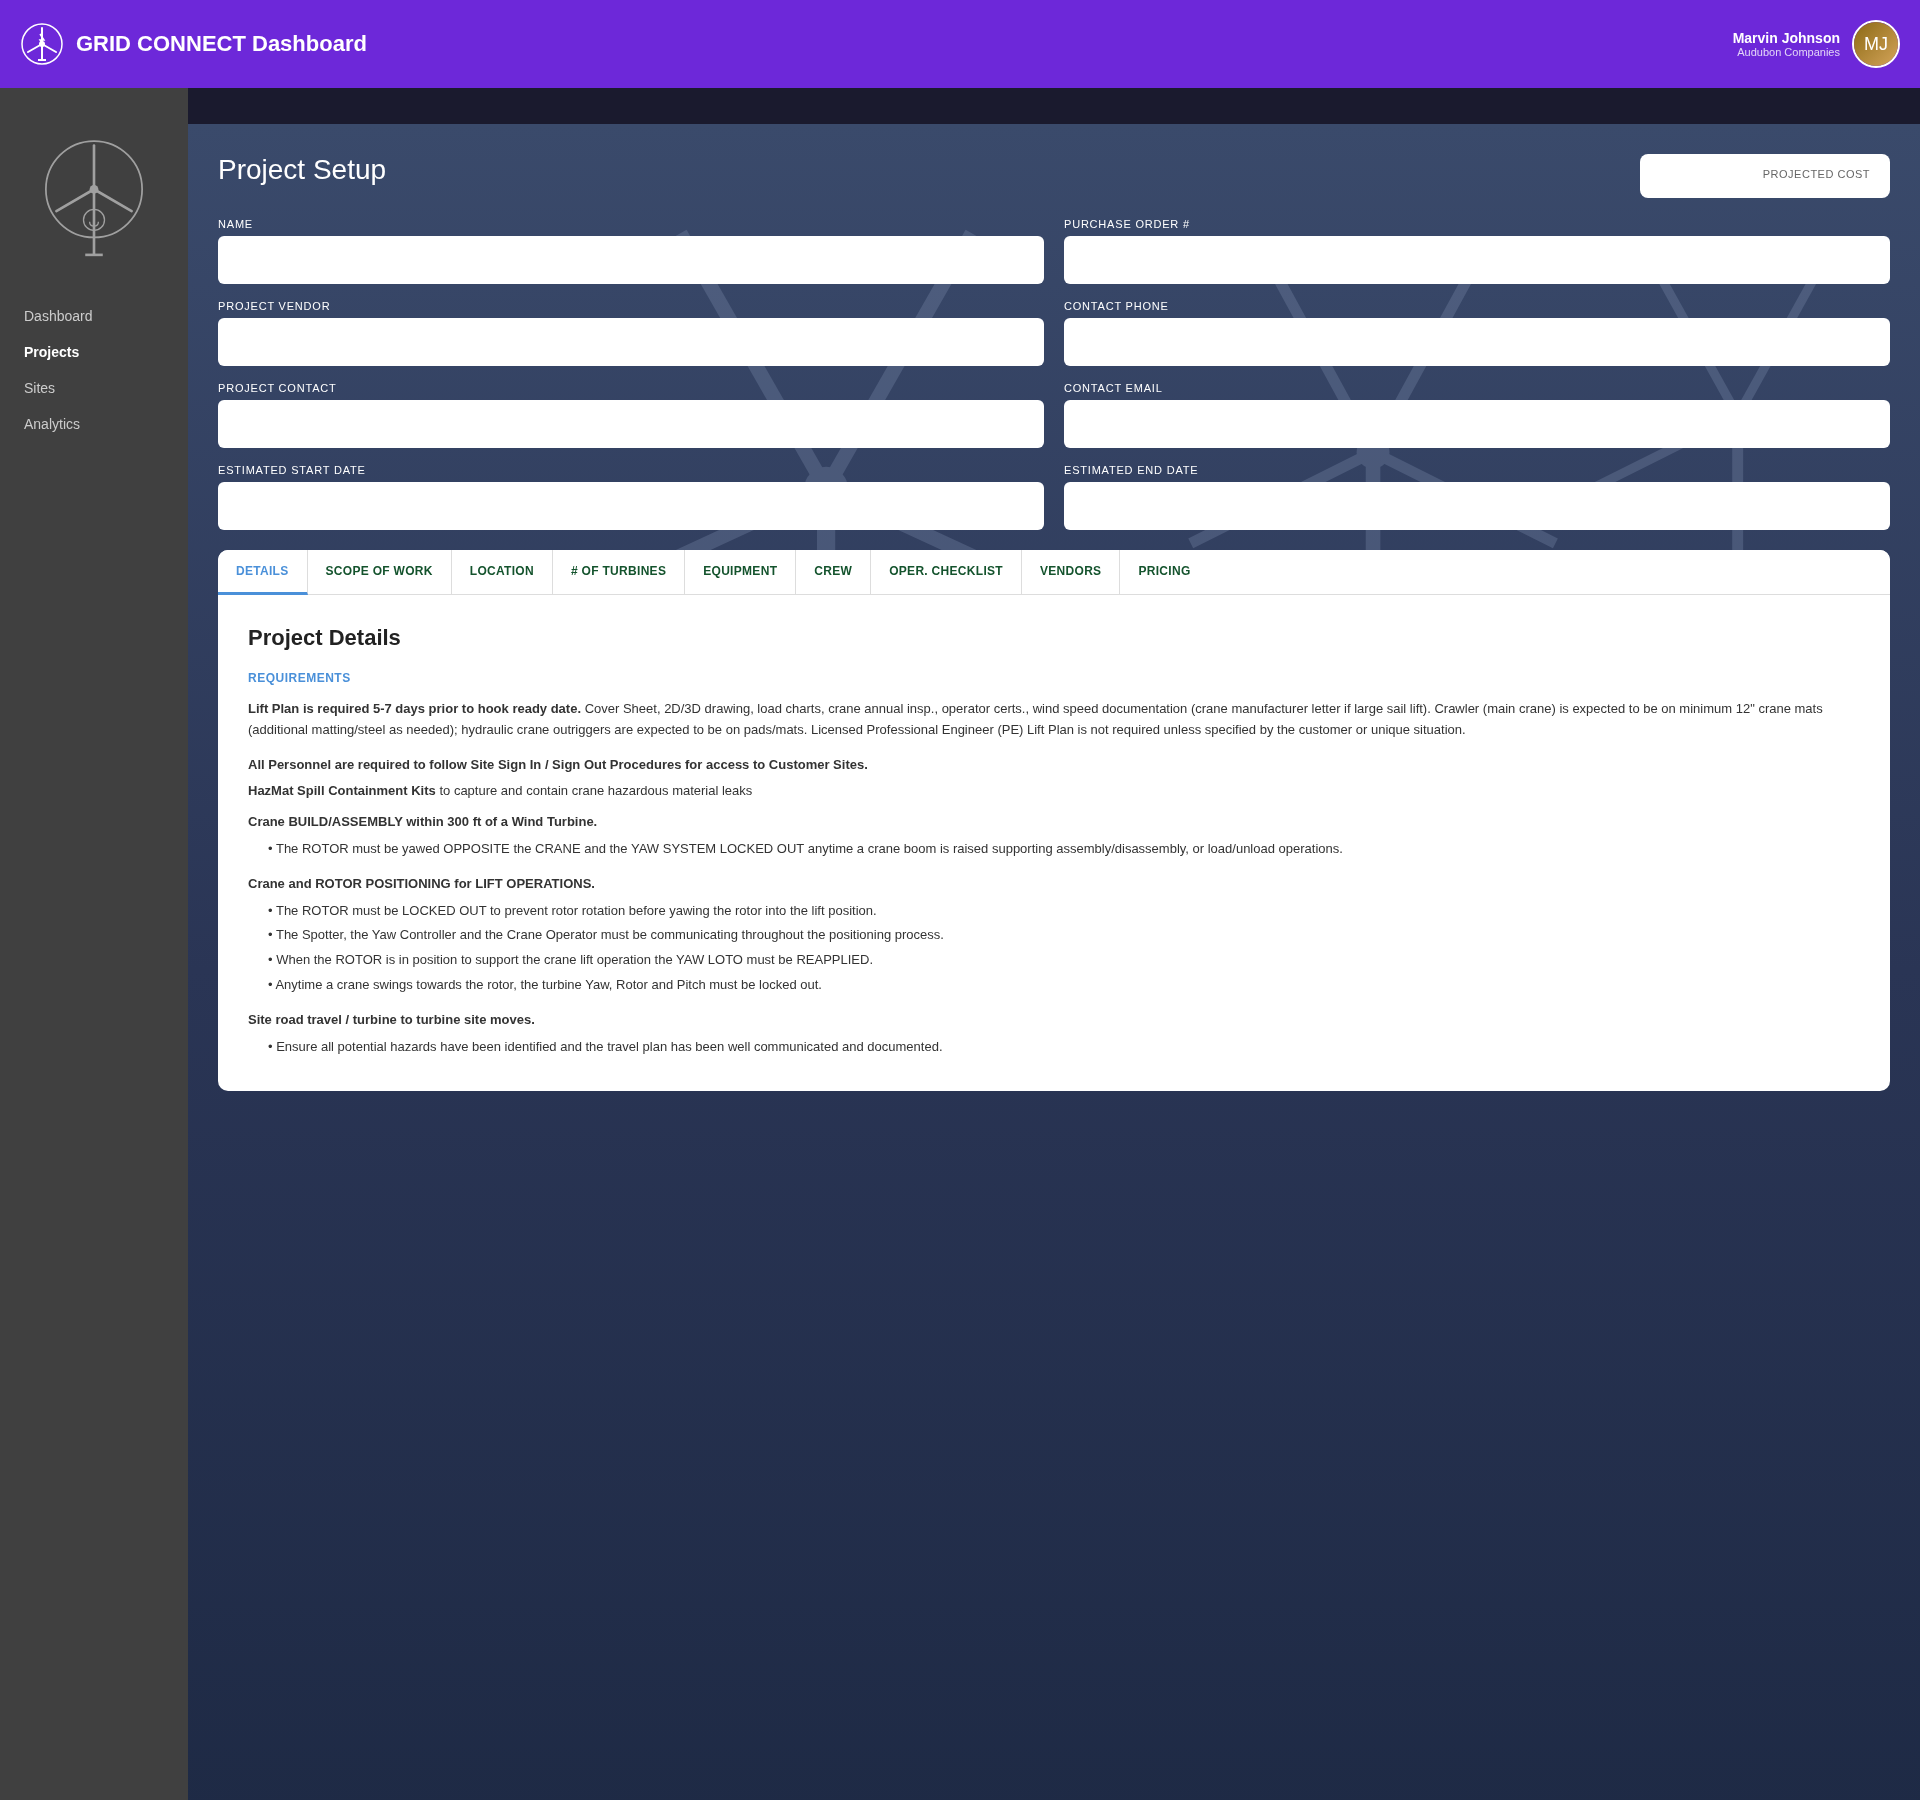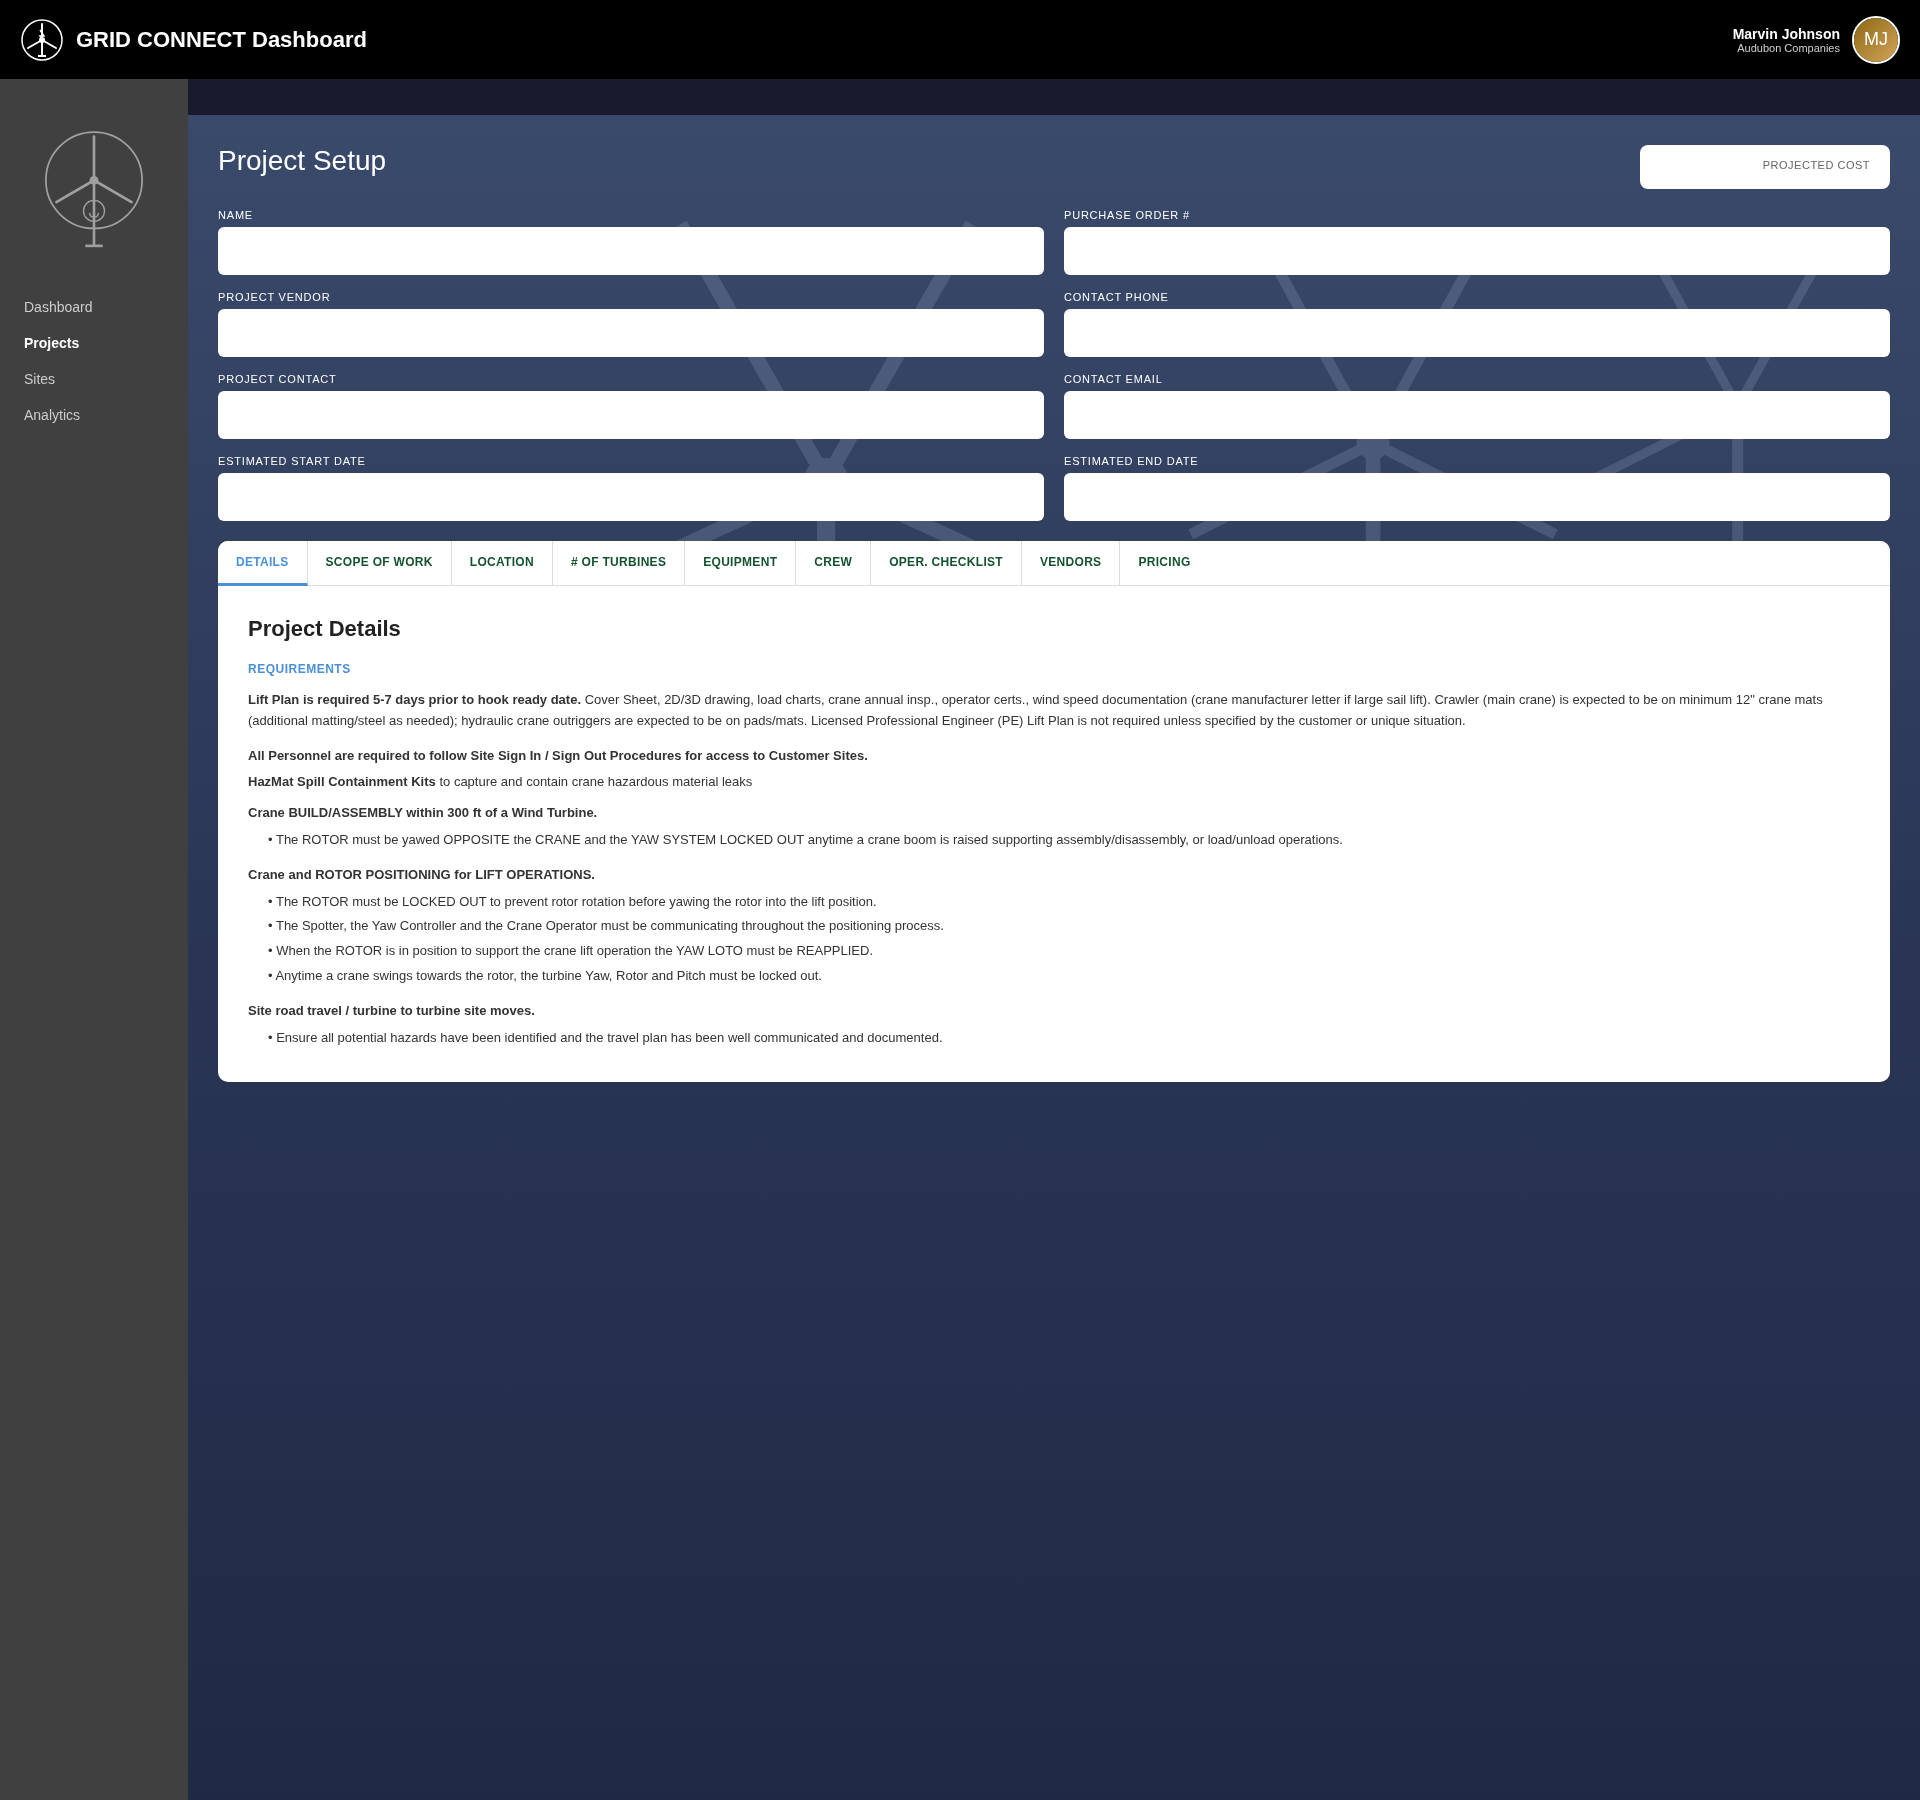--- a/index.html
+++ b/index.html
@@ -1,21 +1,21 @@
 <!DOCTYPE html>
 <html><head>
   <meta charset="utf-8">
   <style>
     * { box-sizing: border-box; margin: 0; padding: 0; }
     body { font-family: Arial, sans-serif; background: #1a1a2e; min-height: 1800px; }
 
     
     .header {
-      background: #000000;
-      height: 79px;
+      background: #6d28d9;
+      height: 88px;
       display: flex;
       align-items: center;
       justify-content: space-between;
       padding: 0 20px;
     }
     .header-left {
       display: flex;
       align-items: center;
       gap: 12px;
     }

